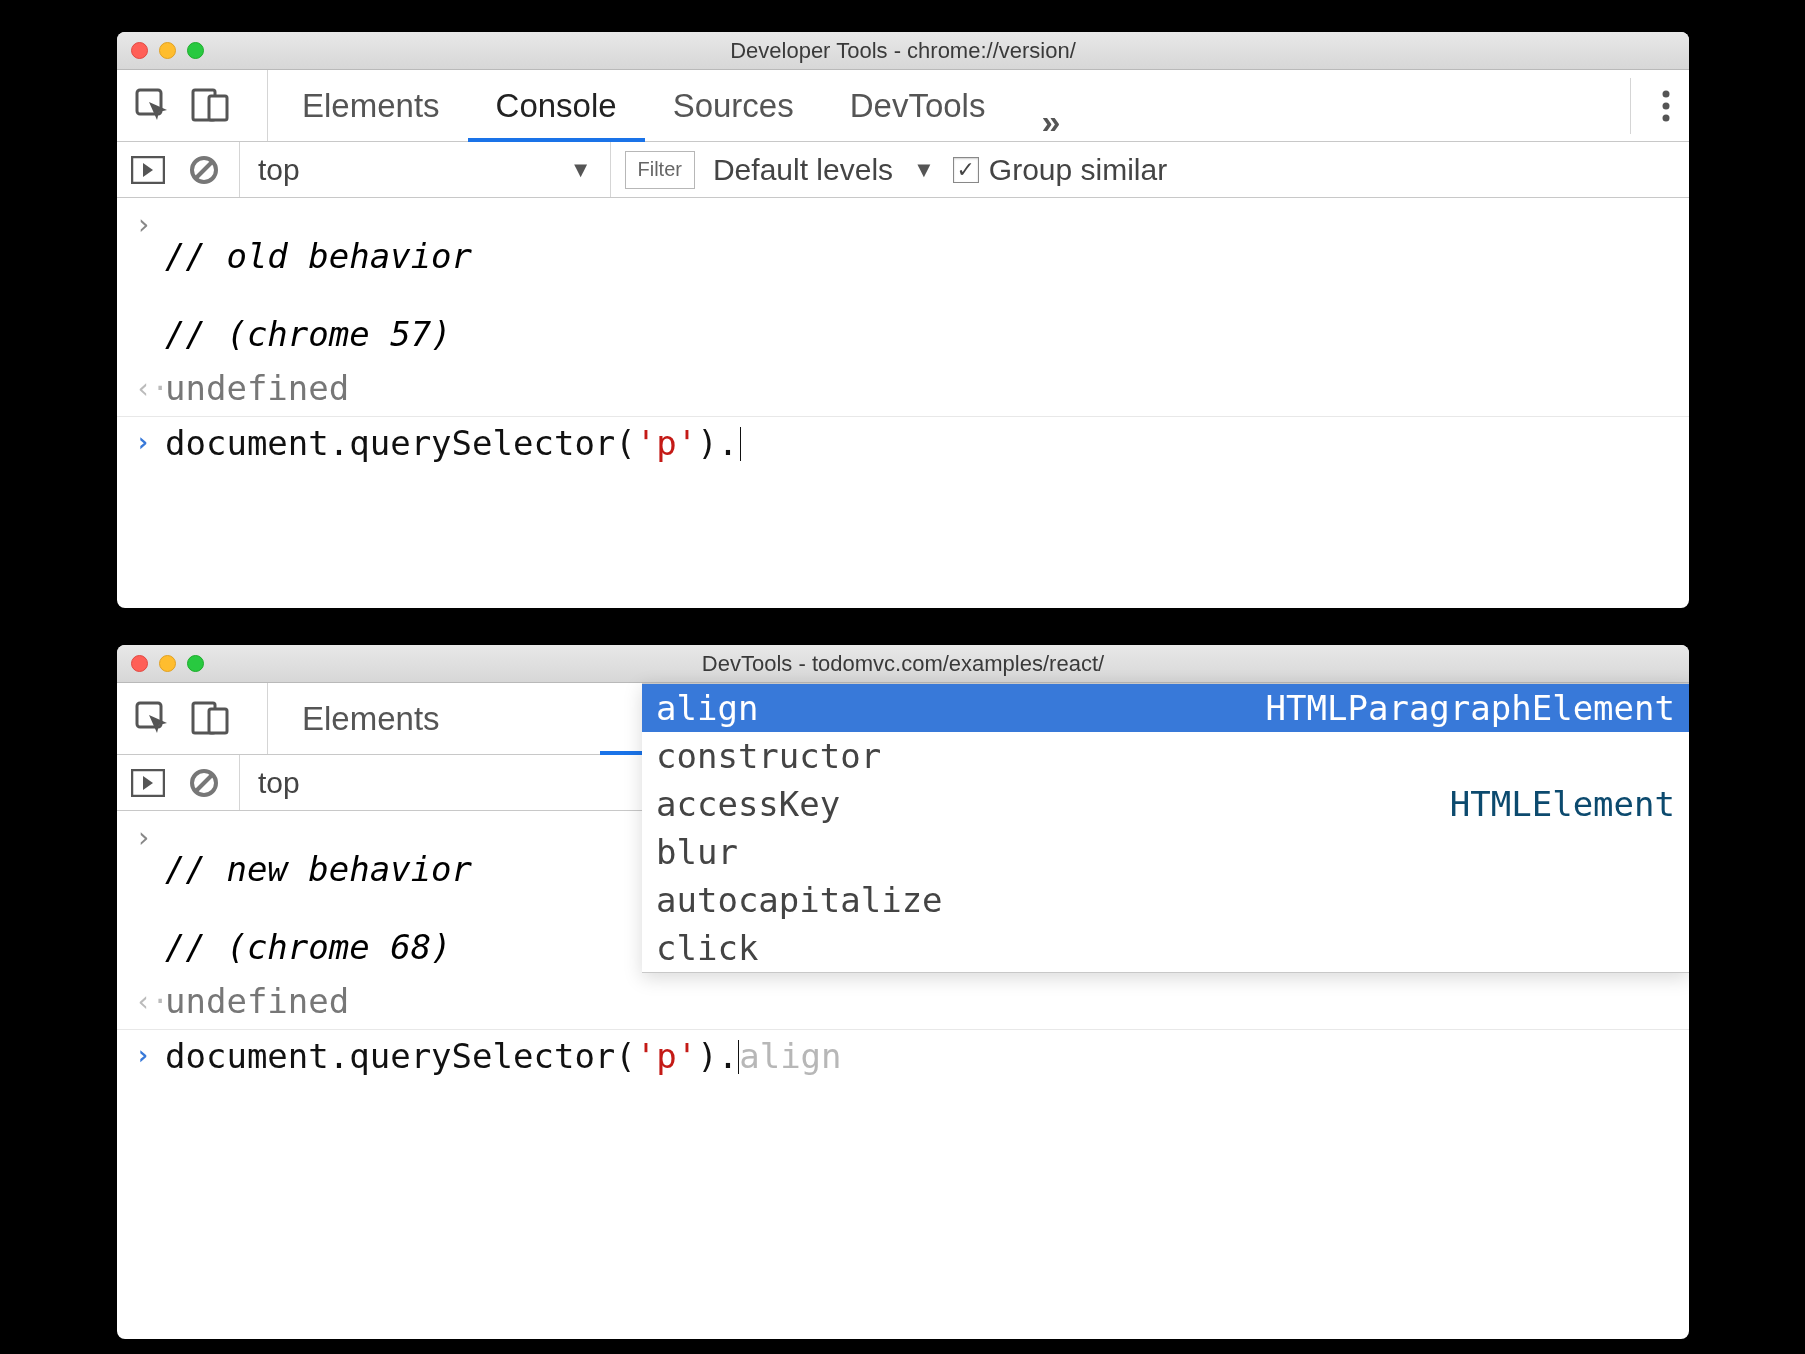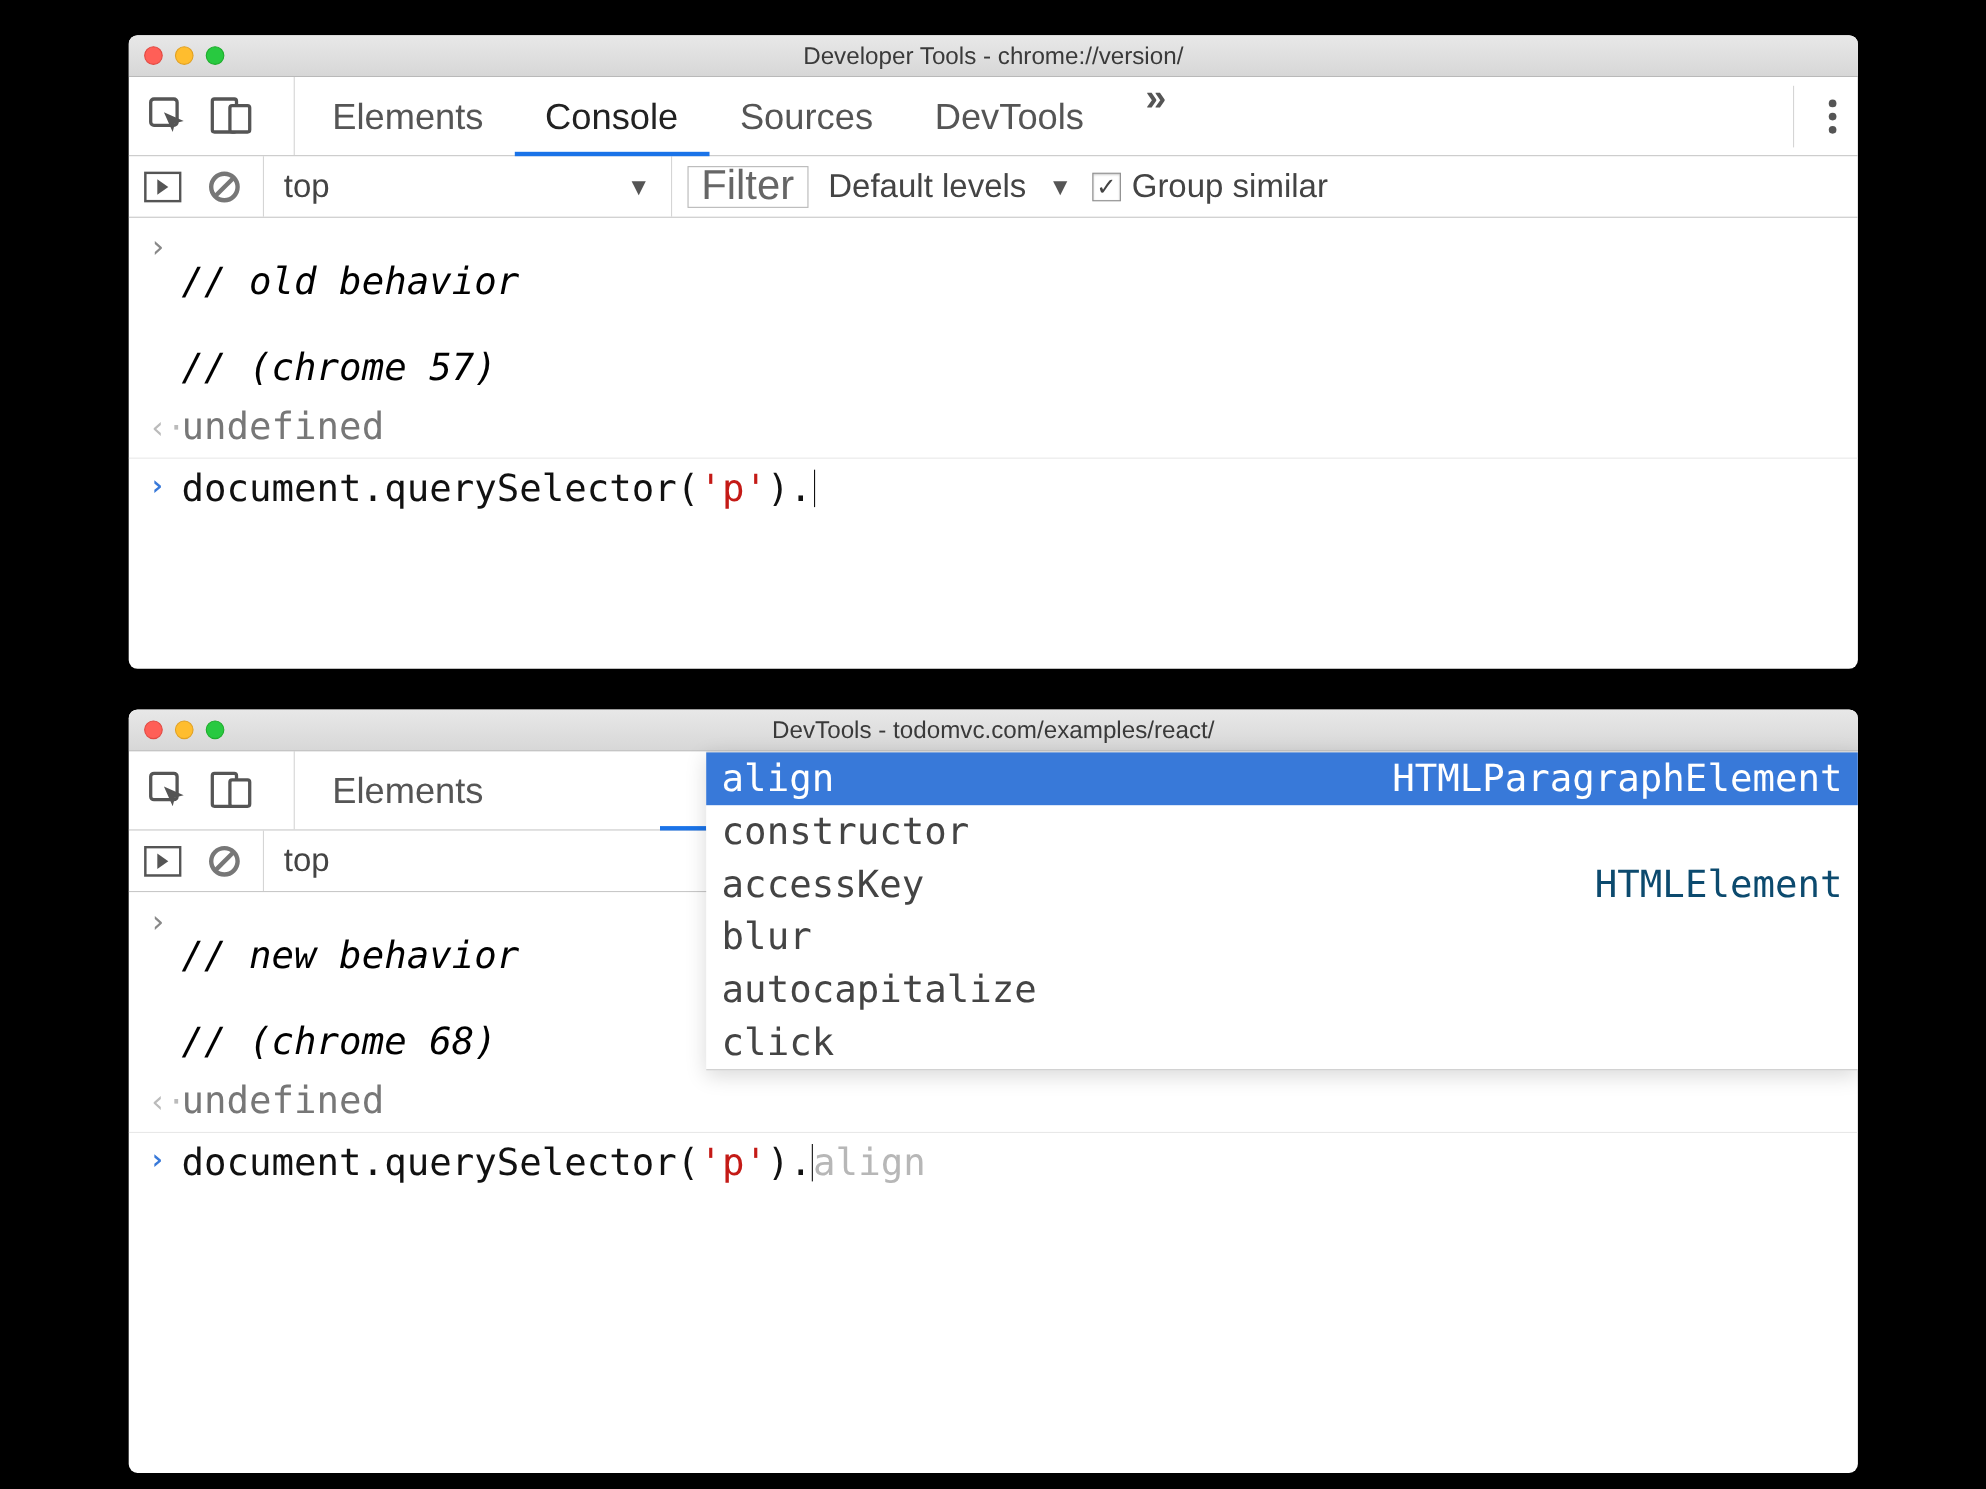--- a/index.html
+++ b/index.html
@@ -43,21 +43,21 @@
 
   .tabs {
     height: 72px;
     border-bottom: 1px solid #c8c8c8;
     display:flex; align-items:center;
     padding: 0 18px;
     font-size: 33px;
     color: #555;
   }
   .tabs .tool-icons { display:flex; gap:20px; align-items:center; padding-right: 36px; border-right: 1px solid #d5d5d5; height:100%; }
-  .tabs .tab-list { display:flex; align-items:flex-start; height:100%; flex:1; margin-left: 6px;}
+  .tabs .tab-list { display:flex; align-items:flex-end; height:100%; flex:1; margin-left: 6px;}
   .tabs .tab { padding: 0 28px; height:100%; display:flex; align-items:center; cursor:pointer; position:relative; }
   .tabs .tab.active { color:#222; }
   .tabs .tab.active::after {
     content:""; position:absolute; bottom:-1px; left:0; right:0; height:4px; background:#1a73e8;
   }
   .tabs .chev { margin-left: 28px; font-size:34px; font-weight:bold; color:#555; }
   .tabs .right { margin-left:auto; display:flex; align-items:center; gap:30px; padding-left:22px;}
   .tabs .sep { width:1px; height:56px; background:#d5d5d5; }
 
   .subbar {
@@ -66,21 +66,21 @@
     display:flex; align-items:center;
     padding: 0 14px;
     font-size: 30px; color:#444;
   }
   .subbar .left-icons { display:flex; gap:24px; align-items:center; padding-right:20px; border-right:1px solid #d5d5d5; height:100%;}
   .subbar .context { display:flex; align-items:center; gap:270px; padding:0 18px; border-right:1px solid #d5d5d5; height:100%; }
   .subbar .dropdown-tri { font-size:22px; color:#555; }
   .subbar .filter-box {
     margin-left:14px;
     border:1px solid #b7b7b7; padding:0 12px; height:38px; display:flex; align-items:center;
-    font-size:38px; color:#666; background:#fff;
+    font-size:20px; color:#666; background:#fff;
   }
   .subbar .levels { margin-left:18px; display:flex; align-items:center; gap:20px; }
   .subbar .group { margin-left:18px; display:flex; align-items:center; gap:10px; }
   .subbar .checkbox { width:26px; height:26px; border:1px solid #888; background:#fff; display:flex; align-items:center; justify-content:center; font-size:22px; box-shadow: inset 0 1px 2px rgba(0,0,0,.2);}
 
   .console-body { position:relative; font-size: 34px; }
   .console-row { display:flex; align-items:flex-start; padding: 4px 18px; }
   .console-row .gutter { width:30px; flex-shrink:0; color:#888; font-family: Menlo, Consolas, monospace; font-size:28px; padding-top:6px;}
   .console-row .content { font-family: Menlo, Consolas, monospace; flex:1; line-height:1.35; }
   .comment { color:#000000; font-style: italic; margin-top: 32px; }

